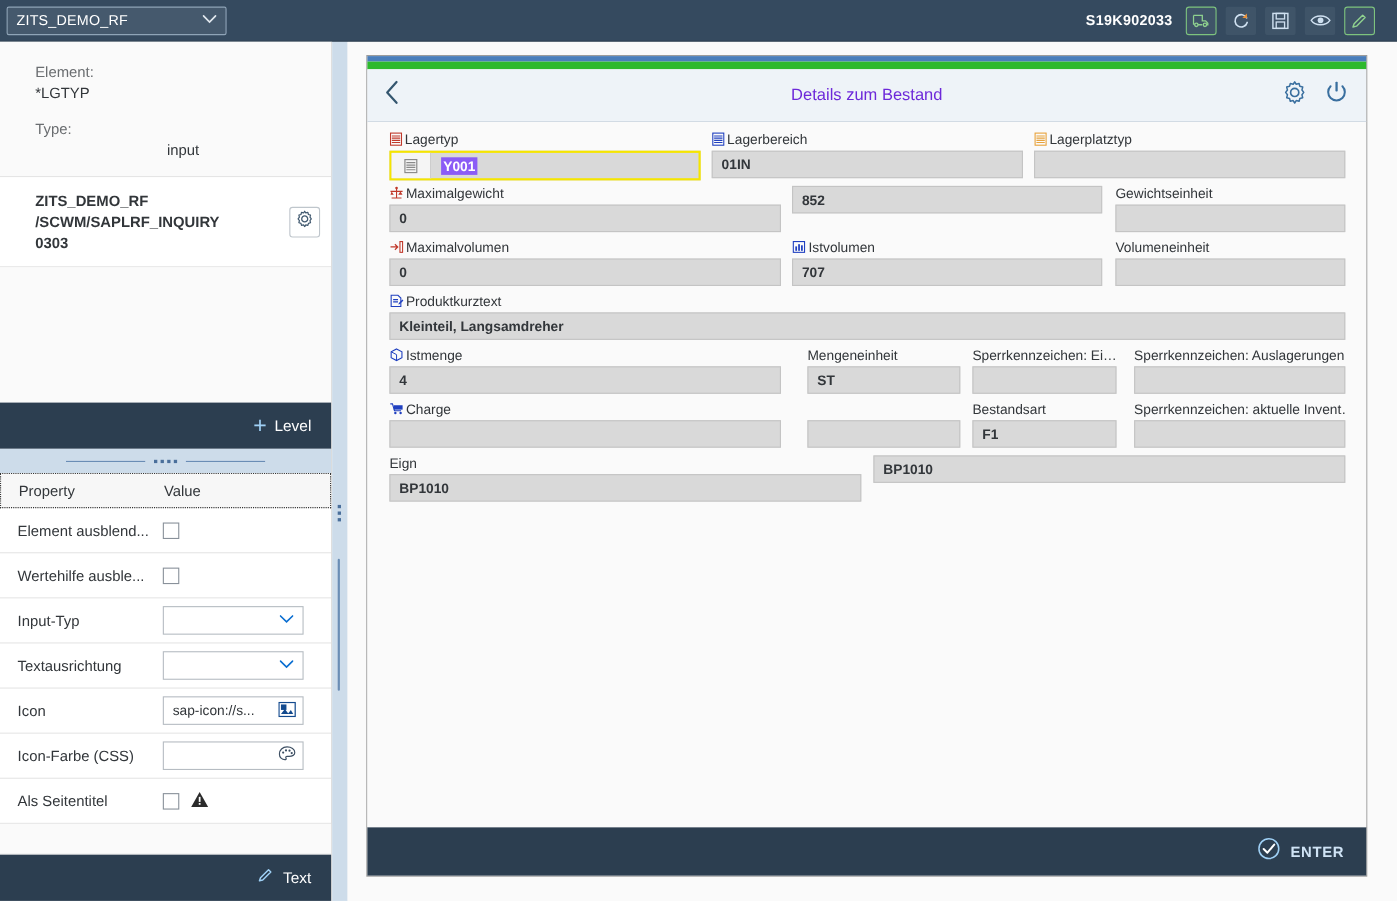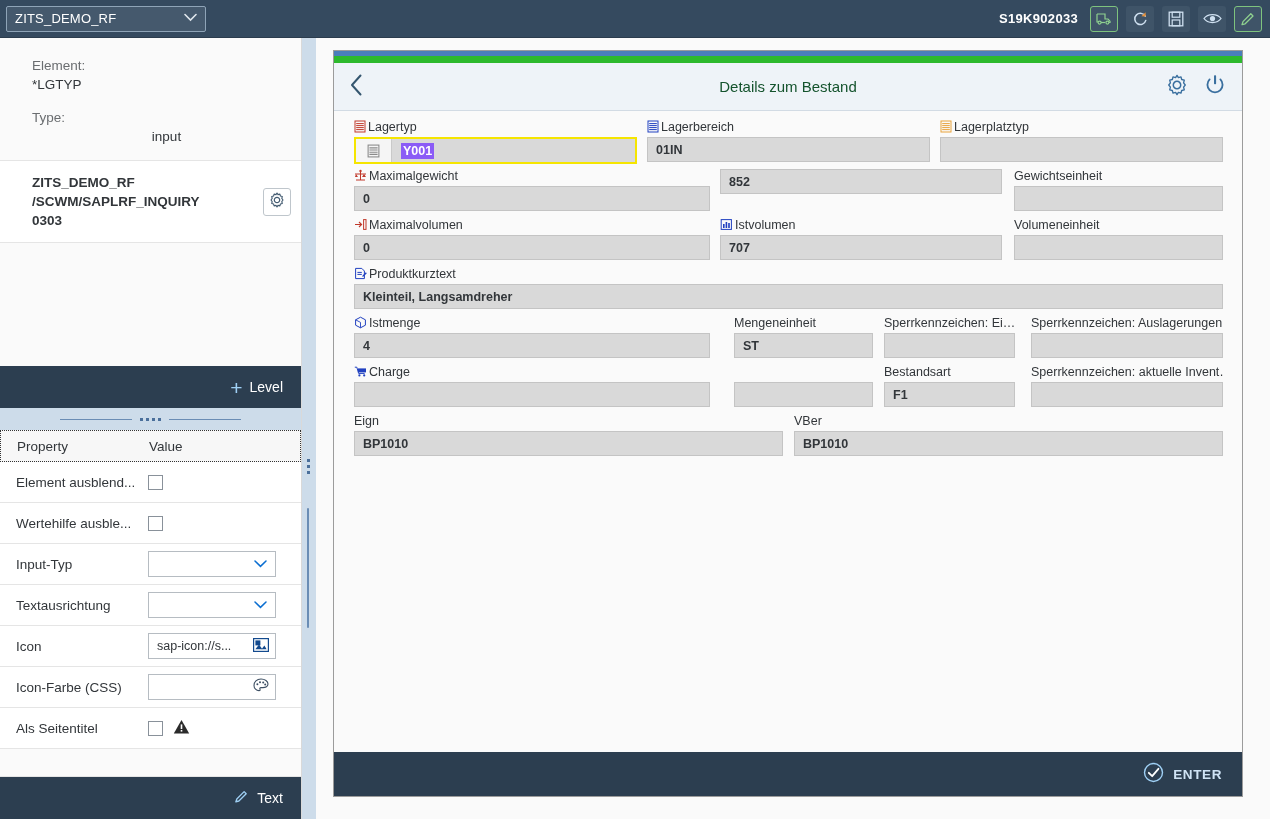--- a/index.html
+++ b/index.html
@@ -24,21 +24,21 @@
   .topbar-select {
     margin-left: 6px; width: 200px; height: 26px;
     background: #45596d; border: 1px solid #8fa4b7;
     border-radius: 2px; color: #ffffff;
     display: flex; align-items: center; justify-content: space-between;
     padding: 0 8px; font-size: 13px; cursor: pointer; letter-spacing: .2px;
   }
   .topbar-select .chev { font-size: 11px; opacity: .95; line-height: 1; }
   .topbar-right {
     margin-left: auto; display: flex; align-items: center; gap: 8px;
-    padding-right: 8px;
+    padding-right: 20px;
   }
   .sysid { color: #ffffff; font-size: 13px; font-weight: bold; letter-spacing: .3px; margin-right: 4px; }
   .tb-btn {
     width: 28px; height: 26px; border-radius: 3px;
     background: #3f5468; border: 1px solid transparent;
     display: flex; align-items: center; justify-content: center; cursor: pointer;
   }
   .tb-btn.hl { border-color: #7ec37e; }
   .tb-btn svg { display: block; }
 
@@ -137,21 +137,21 @@
   }
   .dev-accent-blue { height: 5px; background: #4a7ebb; }
   .dev-accent-green { height: 7px; background: #2db92d; }
   .dev-header {
     height: 48px; background: #eef3f8; border-bottom: 1px solid #d2dbe4;
     display: flex; align-items: center; padding: 0 16px; position: relative;
   }
   .dev-back { cursor: pointer; display: flex; align-items: center; }
   .dev-title {
     position: absolute; left: 0; right: 0; text-align: center;
-    font-size: 15px; color: #14532d; pointer-events: none;
+    font-size: 15px; color: #6d28d9; pointer-events: none;
   }
   .dev-hdr-right { margin-left: auto; display: flex; align-items: center; gap: 16px; z-index: 2; }
   .dev-hdr-right .ic { cursor: pointer; display: flex; }
 
   .dev-body { flex: 1; background: #fafafa; padding: 14px 20px 0 20px; position: relative; }
   .dev-footer {
     height: 44px; background: #2c3e50; display: flex; align-items: center;
     justify-content: flex-end; padding-right: 20px; gap: 9px;
   }
   .dev-footer .txt { color: #cfe3f5; font-size: 13.5px; font-weight: bold; letter-spacing: .6px; }
@@ -676,23 +676,20 @@
         <div class="fld" style="left:20px; top:301px; width:429px;">
           <div class="flabel">
             <span>Eign</span>
           </div>
           <div class="finput">
             <span>BP1010</span>
           </div>
         </div>
 
         <div class="fld" style="left:460px; top:301px; width:429px;">
-          <div class="flabel">
-            <span>VBer</span>
-          </div>
           <div class="finput">
             <span>BP1010</span>
           </div>
         </div>
 
       </div>
 
       <div class="dev-footer">
         <span style="display:flex;align-items:center;gap:9px;cursor:pointer;">
           <span>

